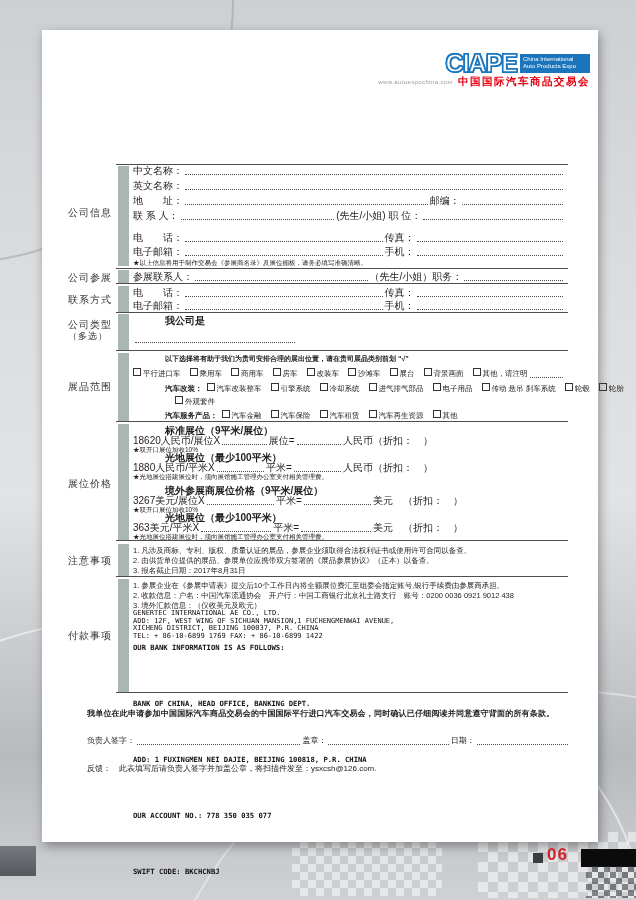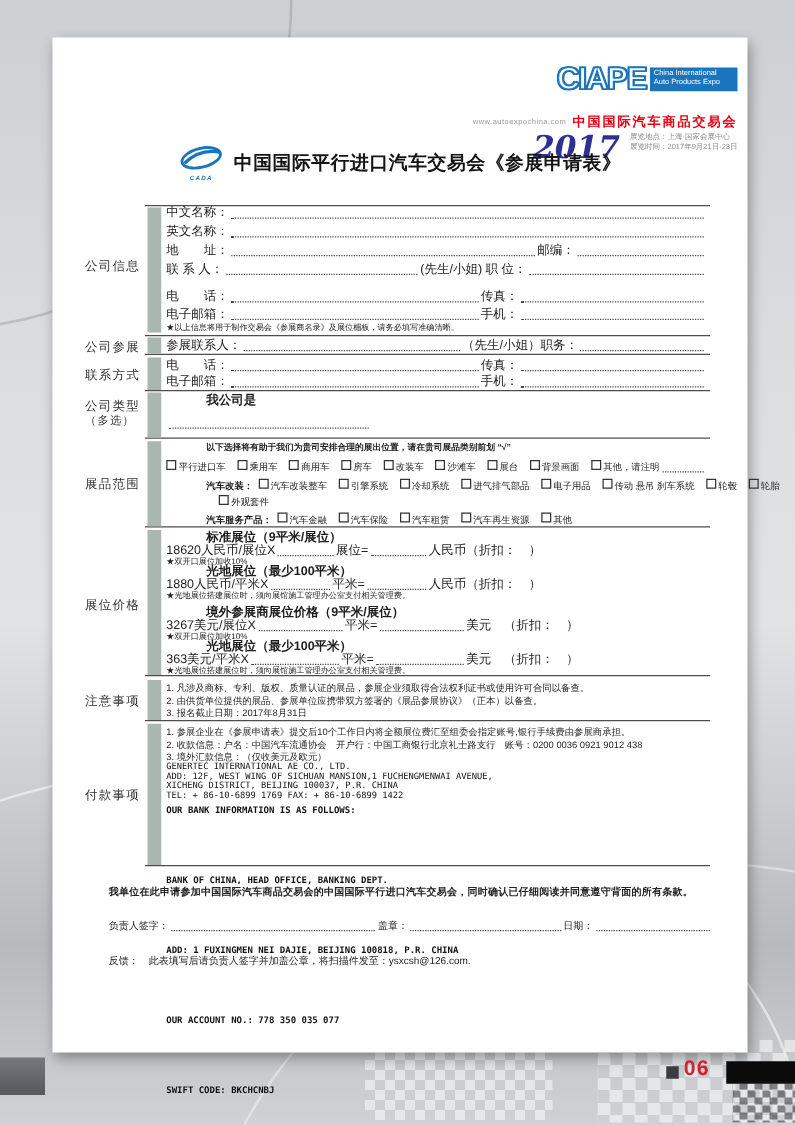--- a/index.html
+++ b/index.html
@@ -79,43 +79,26 @@
 <div class="paper">
 
   <div class="logo-block">
     <div class="lrow">
       <span class="ciape">CIAPE</span>
       <span class="bluebox">
         <span>China International</span>
         <span>Auto Products Expo</span>
       </span>
     </div>
-    <div class="lrow" style="margin-top:17px;">
+    <div class="lrow" style="margin-top:1px;">
       <span class="url">www.autoexpochina.com</span>
       <span class="cnred">中国国际汽车商品交易会</span>
     </div>
-    <div class="lrow" style="margin-top:1px;align-items:flex-start;">
-      <span class="year">2017</span>
-      <span class="meta">
-        <span>展览地点：上海·国家会展中心</span>
-        <span>展览时间：2017年9月21日-23日</span>
-      </span>
-    </div>
-  </div>
-
-  <div class="title-row">
-    <span class="tlogo">
-      <svg width="36" height="26" viewBox="0 0 48 34">
-        <ellipse cx="24" cy="16" rx="21" ry="10" transform="rotate(-14 24 16)" fill="none" stroke="#1b75bc" stroke-width="3"></ellipse>
-        <path d="M6 22 Q22 6 44 10" stroke="#1b75bc" stroke-width="3.5" fill="none"></path>
-      </svg>
-      <span class="cap">CADA</span>
-    </span>
-    <span class="doc-title">中国国际平行进口汽车交易会《参展申请表》</span>
-  </div>
+  </div>
+
 
   <div class="hline" style="top:134px"></div>
   <div class="hline" style="top:238px"></div>
   <div class="hline" style="top:253px"></div>
   <div class="hline" style="top:282px"></div>
   <div class="hline" style="top:320px"></div>
   <div class="hline" style="top:391px"></div>
   <div class="hline" style="top:510px"></div>
   <div class="hline" style="top:546px"></div>
   <div class="hline" style="top:662px"></div>

